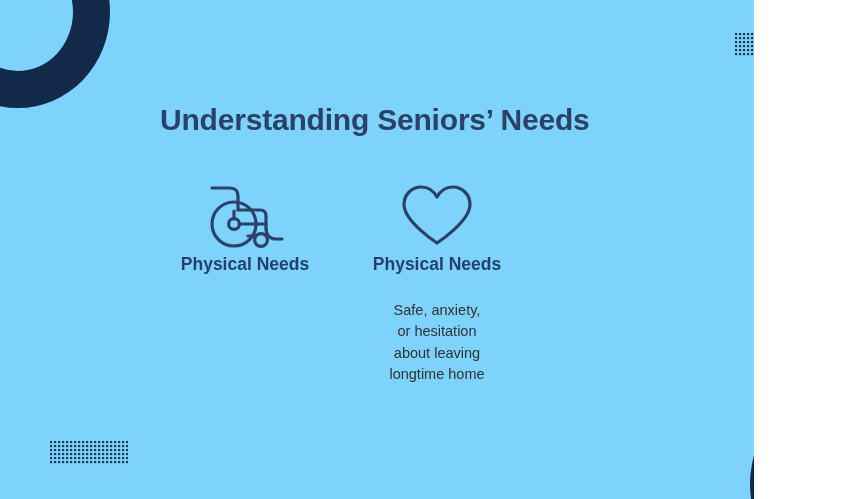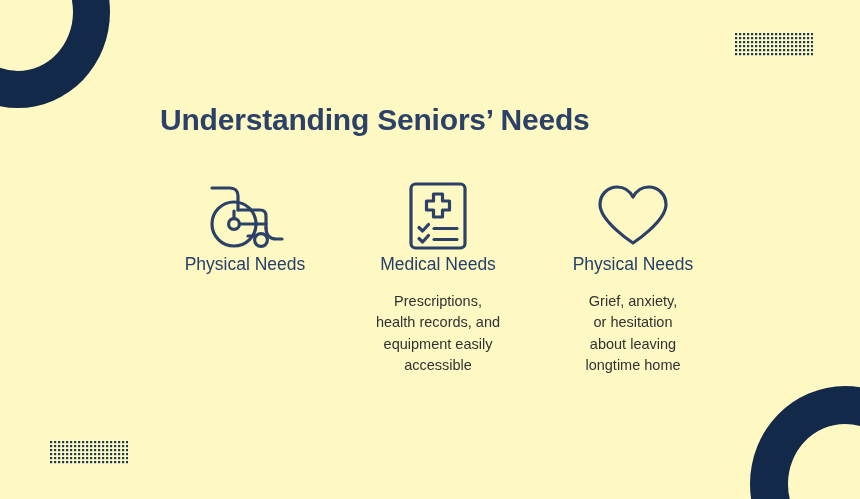--- a/index.html
+++ b/index.html
@@ -9,23 +9,23 @@
   }
   body {
     width: 860px;
     height: 499px;
     background: #ffffff;
     font-family: "Liberation Sans", sans-serif;
     overflow: hidden;
   }
   #slide {
     position: relative;
-    width: 860px;
+    width: 754px;
     height: 499px;
-    background: #fef9c3;
+    background: #7dd3fc;
     overflow: hidden;
   }
 
   
   .ring {
     position: absolute;
     border-radius: 50%;
     background: transparent;
     box-sizing: border-box;
   }
@@ -97,23 +97,23 @@
     height: 76px;
     display: flex;
     align-items: center;
     justify-content: center;
   }
   .icon-wrap svg { display: block; }
 
   .col-heading {
     color: #27406a;
     font-size: 17.5px;
-    font-weight: normal;
+    font-weight: bold;
     line-height: 1.2;
-    margin: 0 0 16px 0;
+    margin: 0 0 25px 0;
     white-space: nowrap;
   }
   .col-body {
     color: #313134;
     font-size: 14.5px;
     line-height: 1.47;
     white-space: pre-line;
   }
 </style>
 </head>
@@ -171,49 +171,28 @@
           <path d="M44 56 H52"></path>
 
           <path d="M62 48 C62 55 66 59 72 59 H78"></path>
 
           <circle cx="57" cy="60" r="6.4"></circle>
         </svg>
       </div>
       <div class="col-heading">Physical Needs</div>
     </div>
 
-    <div class="col col-1">
-      <div class="icon-wrap">
-        <svg width="70" height="74" viewBox="0 0 70 74" fill="none" stroke="#2b4168" stroke-width="3.2" stroke-linecap="round" stroke-linejoin="round" xmlns="http://www.w3.org/2000/svg">
-
-          <rect x="8" y="5" width="54" height="64" rx="4.5"></rect>
-
-          <path d="M30.5 15 H39.5 V22 H46.5 V31 H39.5 V38 H30.5 V31 H23.5 V22 H30.5 Z"></path>
-
-          <path d="M16 48.5 L19.6 52 L25.5 45.5"></path>
-          <path d="M31 49.5 H54"></path>
-
-          <path d="M16 59.5 L19.6 63 L25.5 56.5"></path>
-          <path d="M31 60.5 H54"></path>
-        </svg>
-      </div>
-      <div class="col-heading">Medical Needs</div>
-      <div class="col-body">Prescriptions,
-health records, and
-equipment easily
-accessible</div>
-    </div>
 
     <div class="col col-2">
       <div class="icon-wrap">
         <svg width="80" height="72" viewBox="0 0 80 72" fill="none" stroke="#2b4168" stroke-width="3.2" stroke-linecap="round" stroke-linejoin="round" xmlns="http://www.w3.org/2000/svg">
           <path d="M40 63 C40 63 7 41.5 7 24.5 C7 14.5 14.8 7 24.3 7 C31.4 7 36.8 11.2 40 17 C43.2 11.2 48.6 7 55.7 7 C65.2 7 73 14.5 73 24.5 C73 41.5 40 63 40 63 Z"></path>
         </svg>
       </div>
       <div class="col-heading">Physical Needs</div>
-      <div class="col-body">Grief, anxiety,
+      <div class="col-body">Safe, anxiety,
 or hesitation
 about leaving
 longtime home</div>
     </div>
 
   </div>
 </div>
 
 </body></html>

